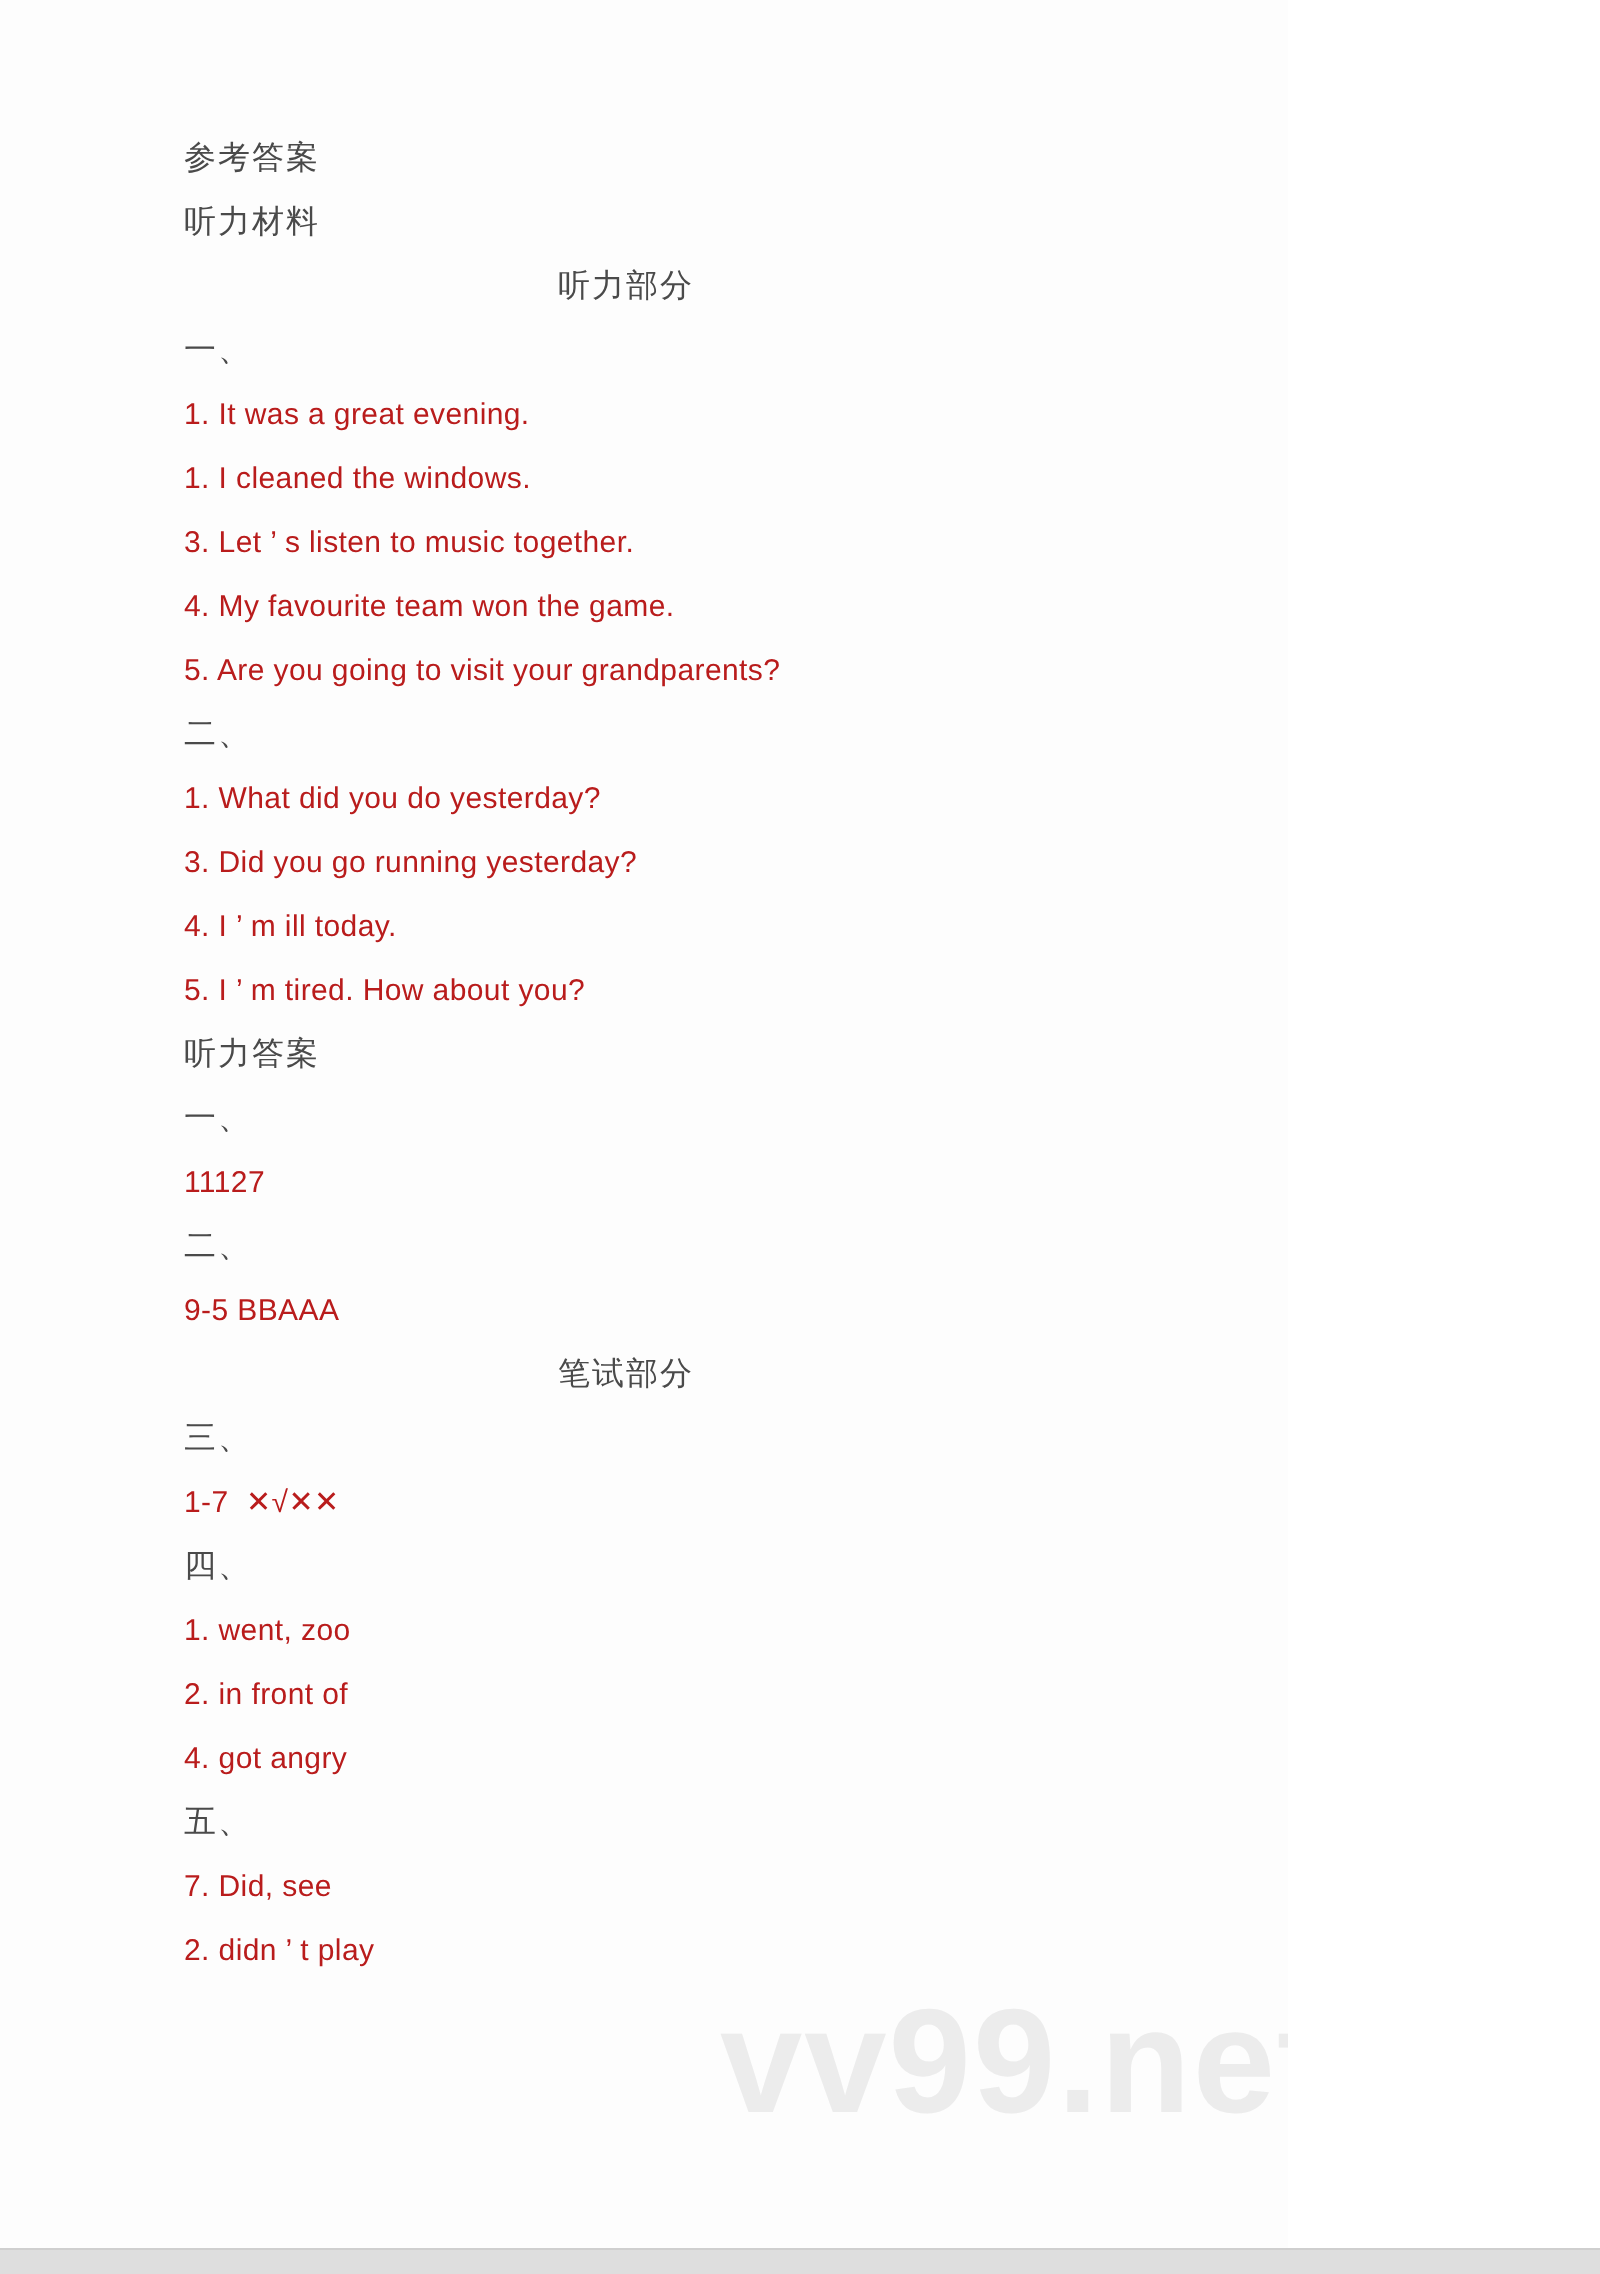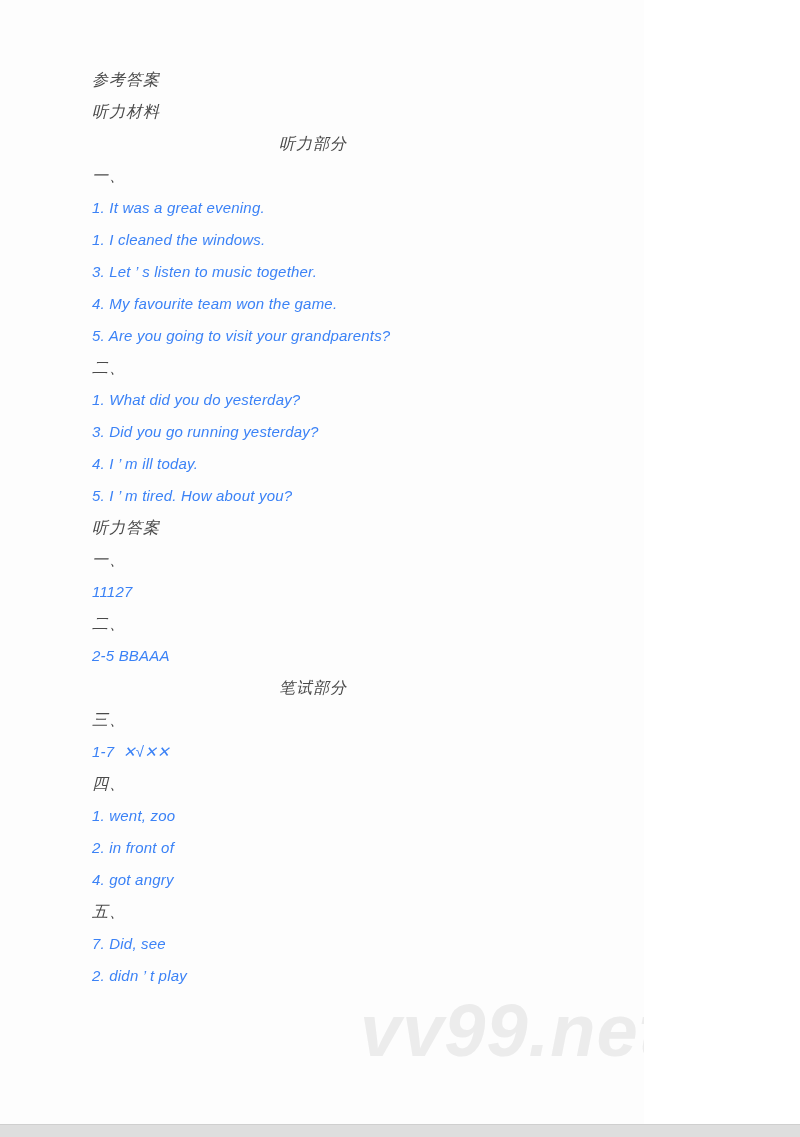--- a/index.html
+++ b/index.html
@@ -9,41 +9,40 @@
     height: 1137px;
     background: #ffffff;
     font-family: "Liberation Sans", sans-serif;
   }
   .page {
     position: relative;
     width: 644px;
     height: 1124px;
     background: #fdfdfd;
     overflow: hidden;
-    font-style: italic;
   }
   .page-edge-right {
     position: absolute;
     top: 0;
     left: 792px;
     width: 1px;
     height: 1124px;
     background: #e6e6e6;
   }
   .content {
     position: relative;
     padding: 64px 110px 0 92px;
     z-index: 2;
   }
   .content p {
     margin: 0;
     height: 32px;
     line-height: 32px;
     font-size: 15px;
-    color: #3b82f6;
+    color: #b91c1c;
     white-space: pre-wrap;
     letter-spacing: 0.2px;
   }
   .content p.cn {
     font-size: 16px;
     color: #4a4a4a;
     letter-spacing: 1px;
   }
   .content p.center {
     text-align: center;
@@ -84,21 +83,21 @@
     <p>5. Are you going to visit your grandparents?</p>
     <p class="cn">二、</p>
     <p>1. What did you do yesterday?</p>
     <p>3. Did you go running yesterday?</p>
     <p>4. I ’ m ill today.</p>
     <p>5. I ’ m tired. How about you?</p>
     <p class="cn">听力答案</p>
     <p class="cn">一、</p>
     <p>11127</p>
     <p class="cn">二、</p>
-    <p>2-5 BBAAA</p>
+    <p>9-5 BBAAA</p>
     <p class="cn center">笔试部分</p>
     <p class="cn">三、</p>
     <p>1-7  ✕√✕✕</p>
     <p class="cn">四、</p>
     <p>1. went, zoo</p>
     <p>2. in front of</p>
     <p>4. got angry</p>
     <p class="cn">五、</p>
     <p>7. Did, see</p>
     <p>2. didn ’ t play</p>

